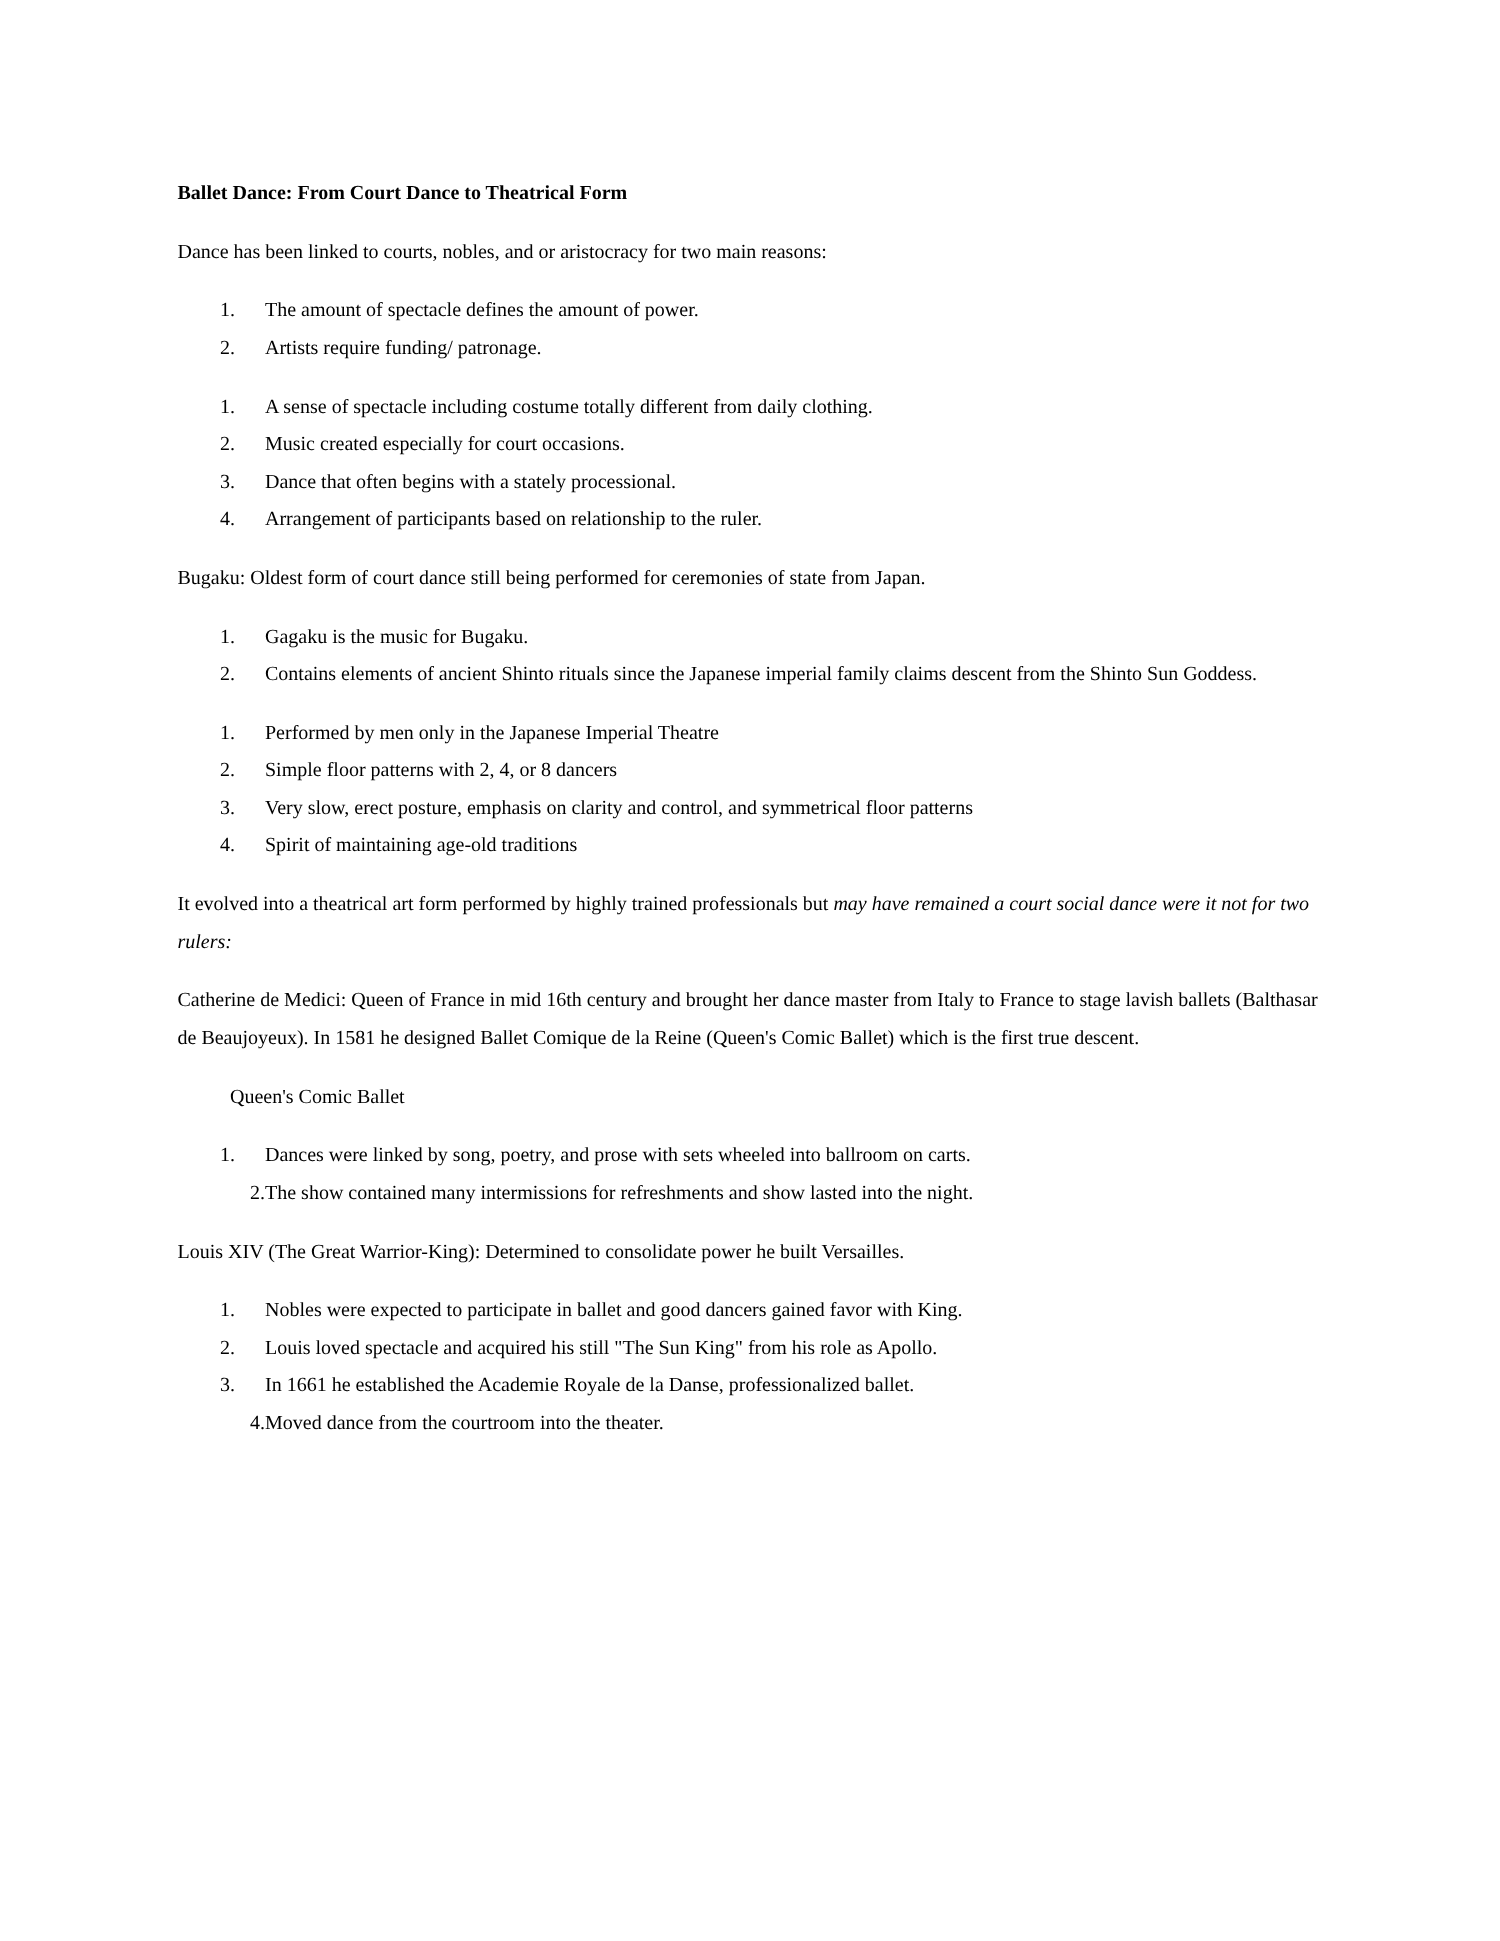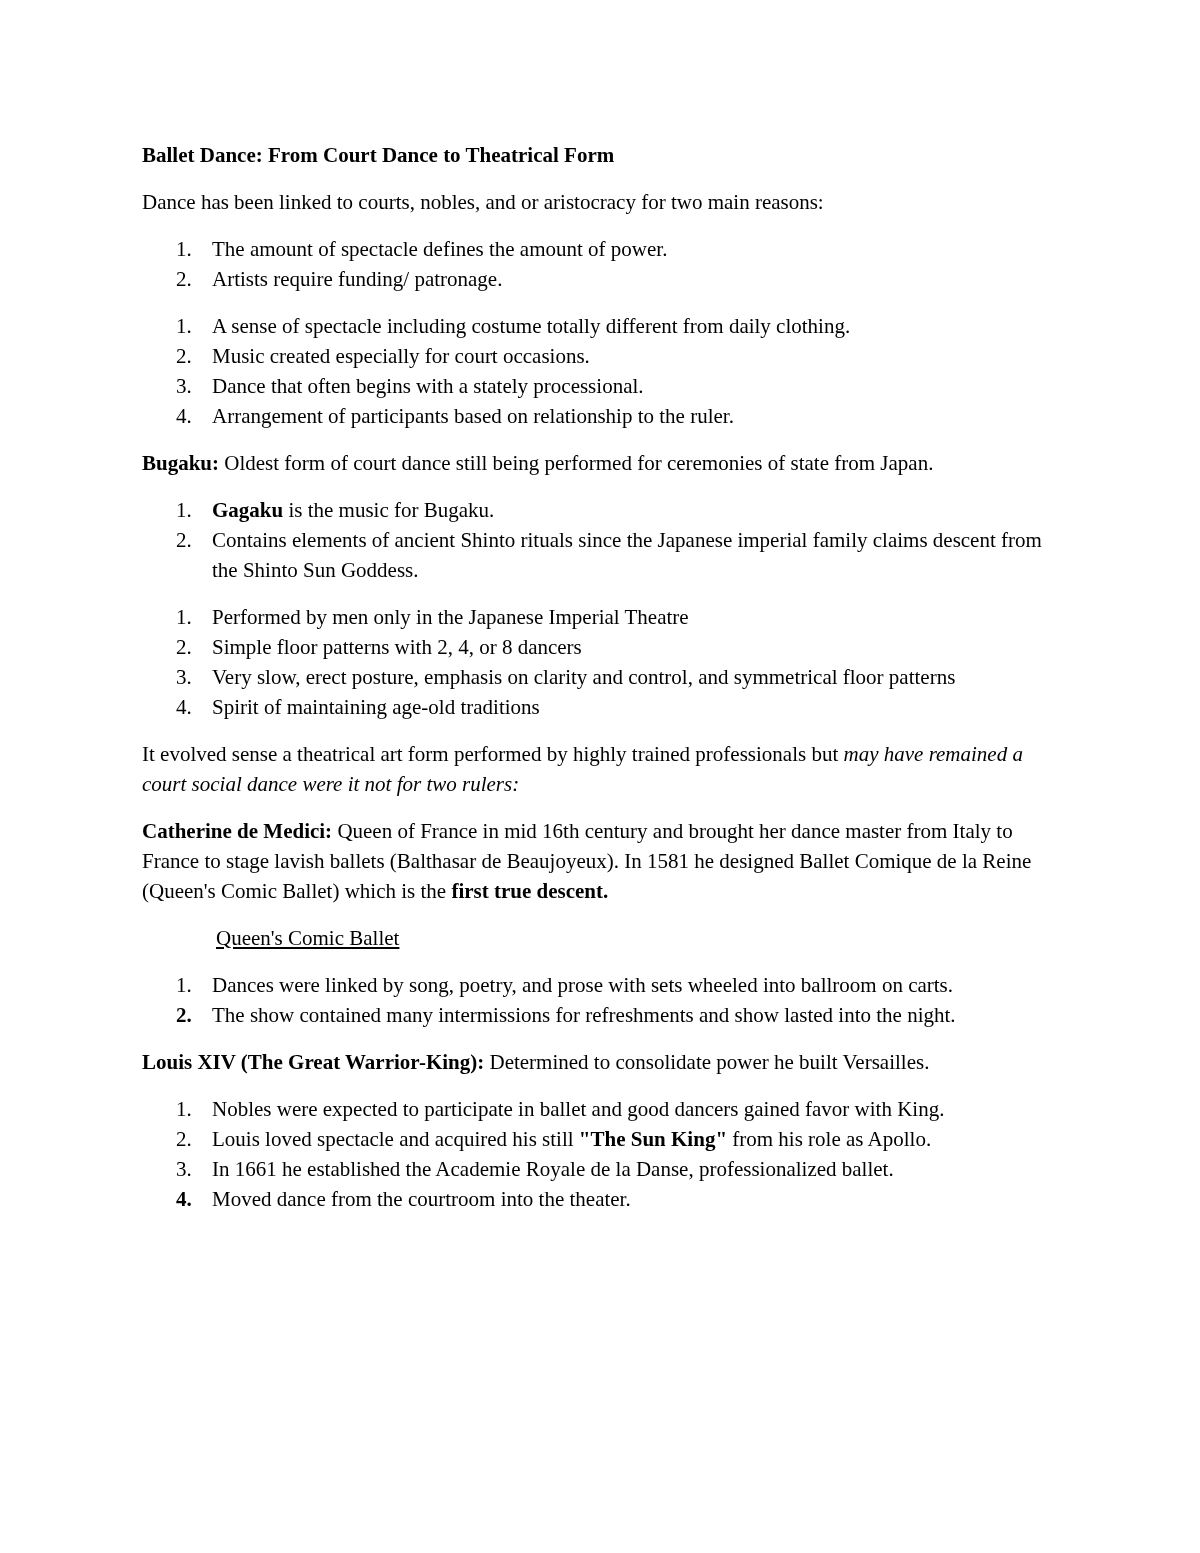--- a/index.html
+++ b/index.html
@@ -7,32 +7,32 @@
     padding: 0;
     background: #ffffff;
   }
   .page {
     position: relative;
     width: 1200px;
     height: 1553px;
     background: #ffffff;
     color: #000000;
     font-family: "Liberation Serif", "DejaVu Serif", serif;
-    font-size: 21px;
+    font-size: 16px;
     line-height: 30px;
     box-sizing: border-box;
     padding: 140px 142px 0 142px;
     overflow: hidden;
   }
   .block { margin: 0 0 17px 0; }
-  .b { font-weight: bold; }
+  .b { font-weight: normal; text-align: right; }
   .i { font-style: italic; }
   .doc-title { font-weight: bold; }
   .heading-u { }
-  .sub-heading { margin-left: 74px; text-decoration: underline; }
+  .sub-heading { margin-left: 42px; }
   .olist { margin: 0 0 17px 0; padding-left: 34px; }
   .li { display: flex; align-items: flex-start; }
   .li-num {
     flex: 0 0 36px;
     width: 36px;
   }
   .li-text { flex: 1 1 auto; }
 </style>
 </head>
 <body>
@@ -102,21 +102,21 @@
       <span class="li-num">3.</span>
       <span class="li-text">Very slow, erect posture, emphasis on clarity and control, and symmetrical floor patterns</span>
     </div>
     <div class="li">
       <span class="li-num">4.</span>
       <span class="li-text">Spirit of maintaining age-old traditions</span>
     </div>
   </div>
 
 
-  <p class="block"><span>It evolved sense a theatrical art form performed by highly trained professionals but </span><span class="i">may have remained a court social dance were it not for two rulers:</span></p>
+  <p class="block"><span>It evolved into a theatrical art form performed by highly trained professionals but </span><span class="i">may have remained a court social dance were it not for two rulers:</span></p>
 
   <p class="block"><span class="b">Catherine de Medici:</span><span> Queen of France in mid 16th century and brought her dance master from Italy to France to stage lavish ballets (Balthasar de Beaujoyeux). In 1581 he designed Ballet Comique de la Reine (Queen's Comic Ballet) which is the </span><span class="b">first true descent.</span></p>
 
   <p class="block sub-heading">Queen's Comic Ballet</p>
 
   <div class="olist">
     <div class="li">
       <span class="li-num">1.</span>
       <span class="li-text">Dances were linked by song, poetry, and prose with sets wheeled into ballroom on carts.</span>
     </div>

